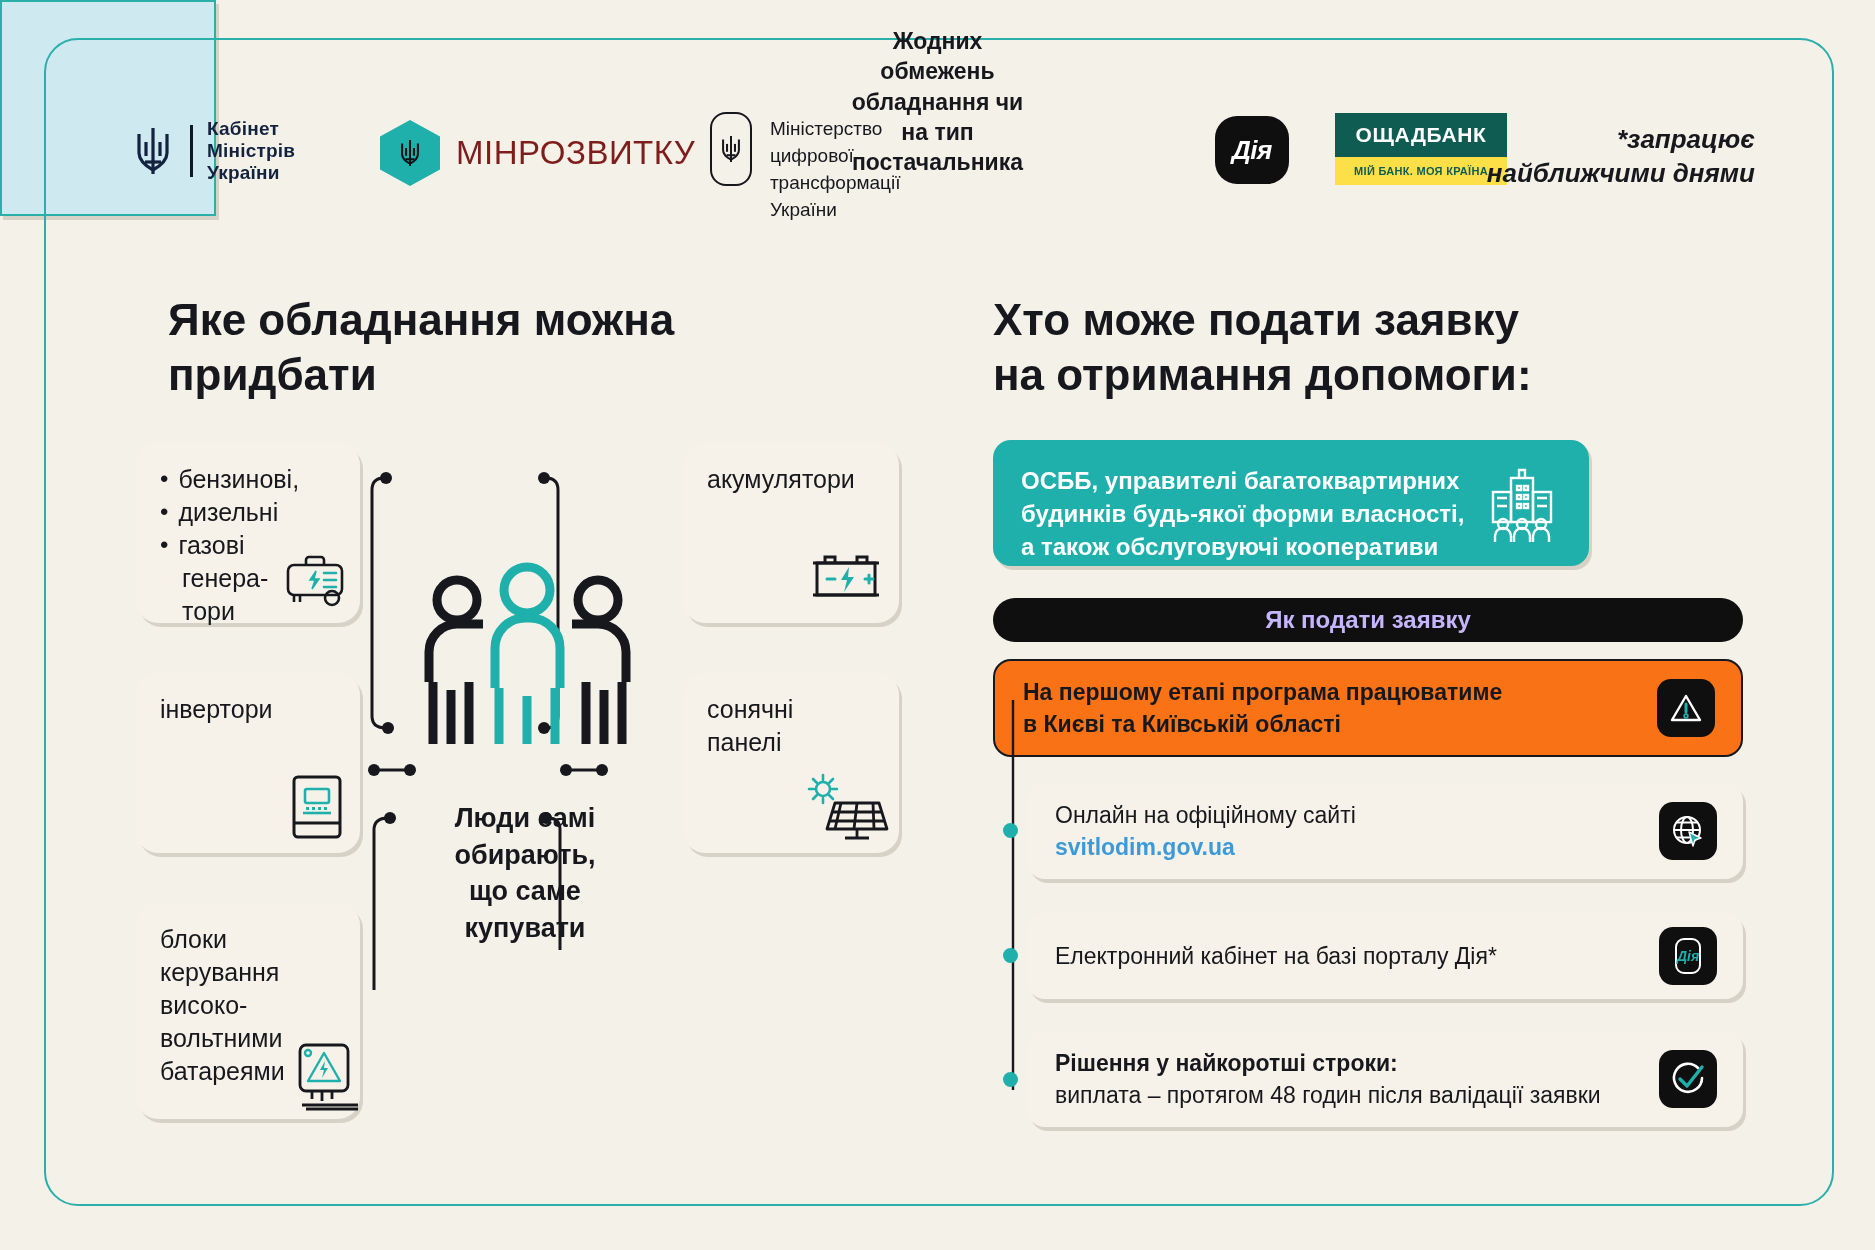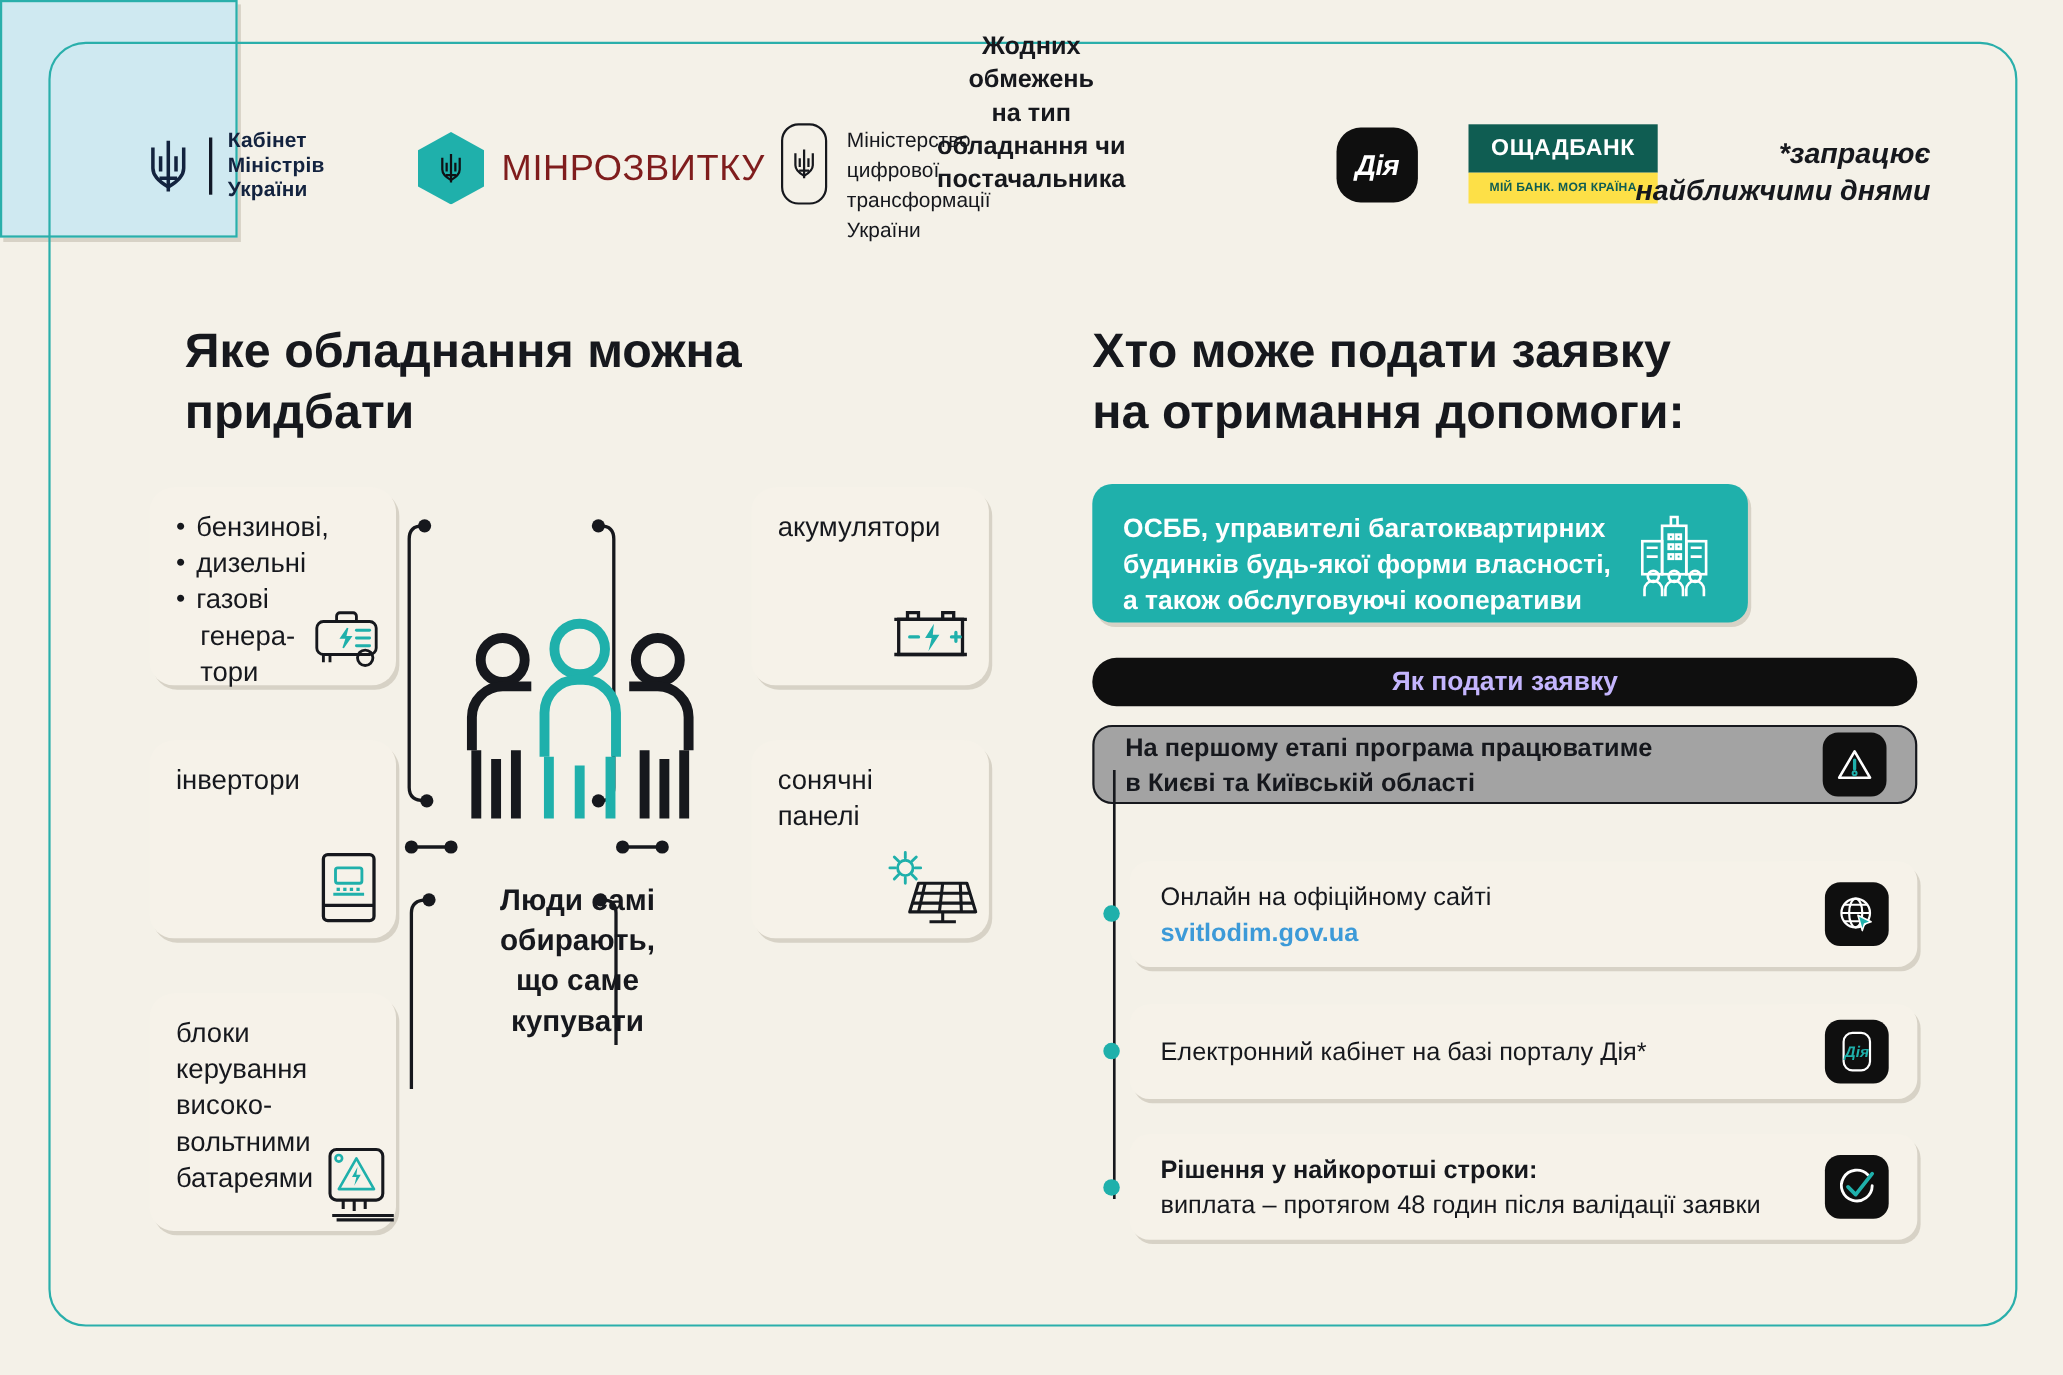--- a/index.html
+++ b/index.html
@@ -80,22 +80,22 @@
   .teal-card{position:absolute;left:993px;top:440px;width:596px;height:126px;
      background:#1fb0ab;border-radius:18px;box-shadow:3px 4px 0 rgba(150,140,118,.30);}
   .teal-text{position:absolute;left:28px;top:24px;width:540px;color:#fff;
      font-size:24px;font-weight:bold;line-height:1.38;}
   .teal-icon{position:absolute;right:28px;top:26px;}
 
   .blackbar{position:absolute;left:993px;top:598px;width:750px;height:44px;background:#0f0f0f;
      border-radius:22px;display:flex;align-items:center;justify-content:center;}
   .blackbar span{color:#c4b5fd;font-size:24px;font-weight:bold;}
 
-  .step-outline{position:absolute;left:993px;top:659px;width:750px;height:72px;
-     background:#a3a3a3;border:2px solid #16181d;border-radius:18px;box-sizing:border-box;}
+  .step-outline{position:absolute;left:993px;top:659px;width:750px;height:98px;
+     background:#f97316;border:2px solid #16181d;border-radius:18px;box-sizing:border-box;}
   .step{position:absolute;background:#f6f2e9;border-radius:18px;
      box-shadow:3px 4px 0 rgba(150,140,118,.30);}
   #step-online{left:1027px;top:783px;width:716px;height:96px;}
   #step-diia{left:1027px;top:913px;width:716px;height:86px;}
   #step-fast{left:1027px;top:1031px;width:716px;height:96px;}
   .step-body{position:absolute;left:28px;top:0;height:100%;display:flex;flex-direction:column;
      justify-content:center;}
   .step-line{font-size:23px;line-height:1.4;color:#16181d;}
   .step-line.bold{font-weight:bold;}
   .step-line.link{font-weight:bold;color:#3c9ad8;}
@@ -355,22 +355,22 @@
         <path d="M31 39 h50 M28 48 h56"></path>
         <path d="M56 56 v9 M44 65 h24"></path>
       </g>
     </svg>
   </div>
 
   <div id="card-nolimit">
     <div class="nl-text">
       <div>Жодних</div>
       <div>обмежень</div>
+      <div>обладнання чи</div>
       <div>на тип</div>
-      <div>обладнання чи</div>
       <div>постачальника</div>
     </div>
   </div>
 
   <div class="teal-card">
     <div class="teal-text">
       <div>ОСББ, управителі багатоквартирних</div>
       <div>будинків будь-якої форми власності,</div>
       <div>а також обслуговуючі кооперативи</div>
     </div>

